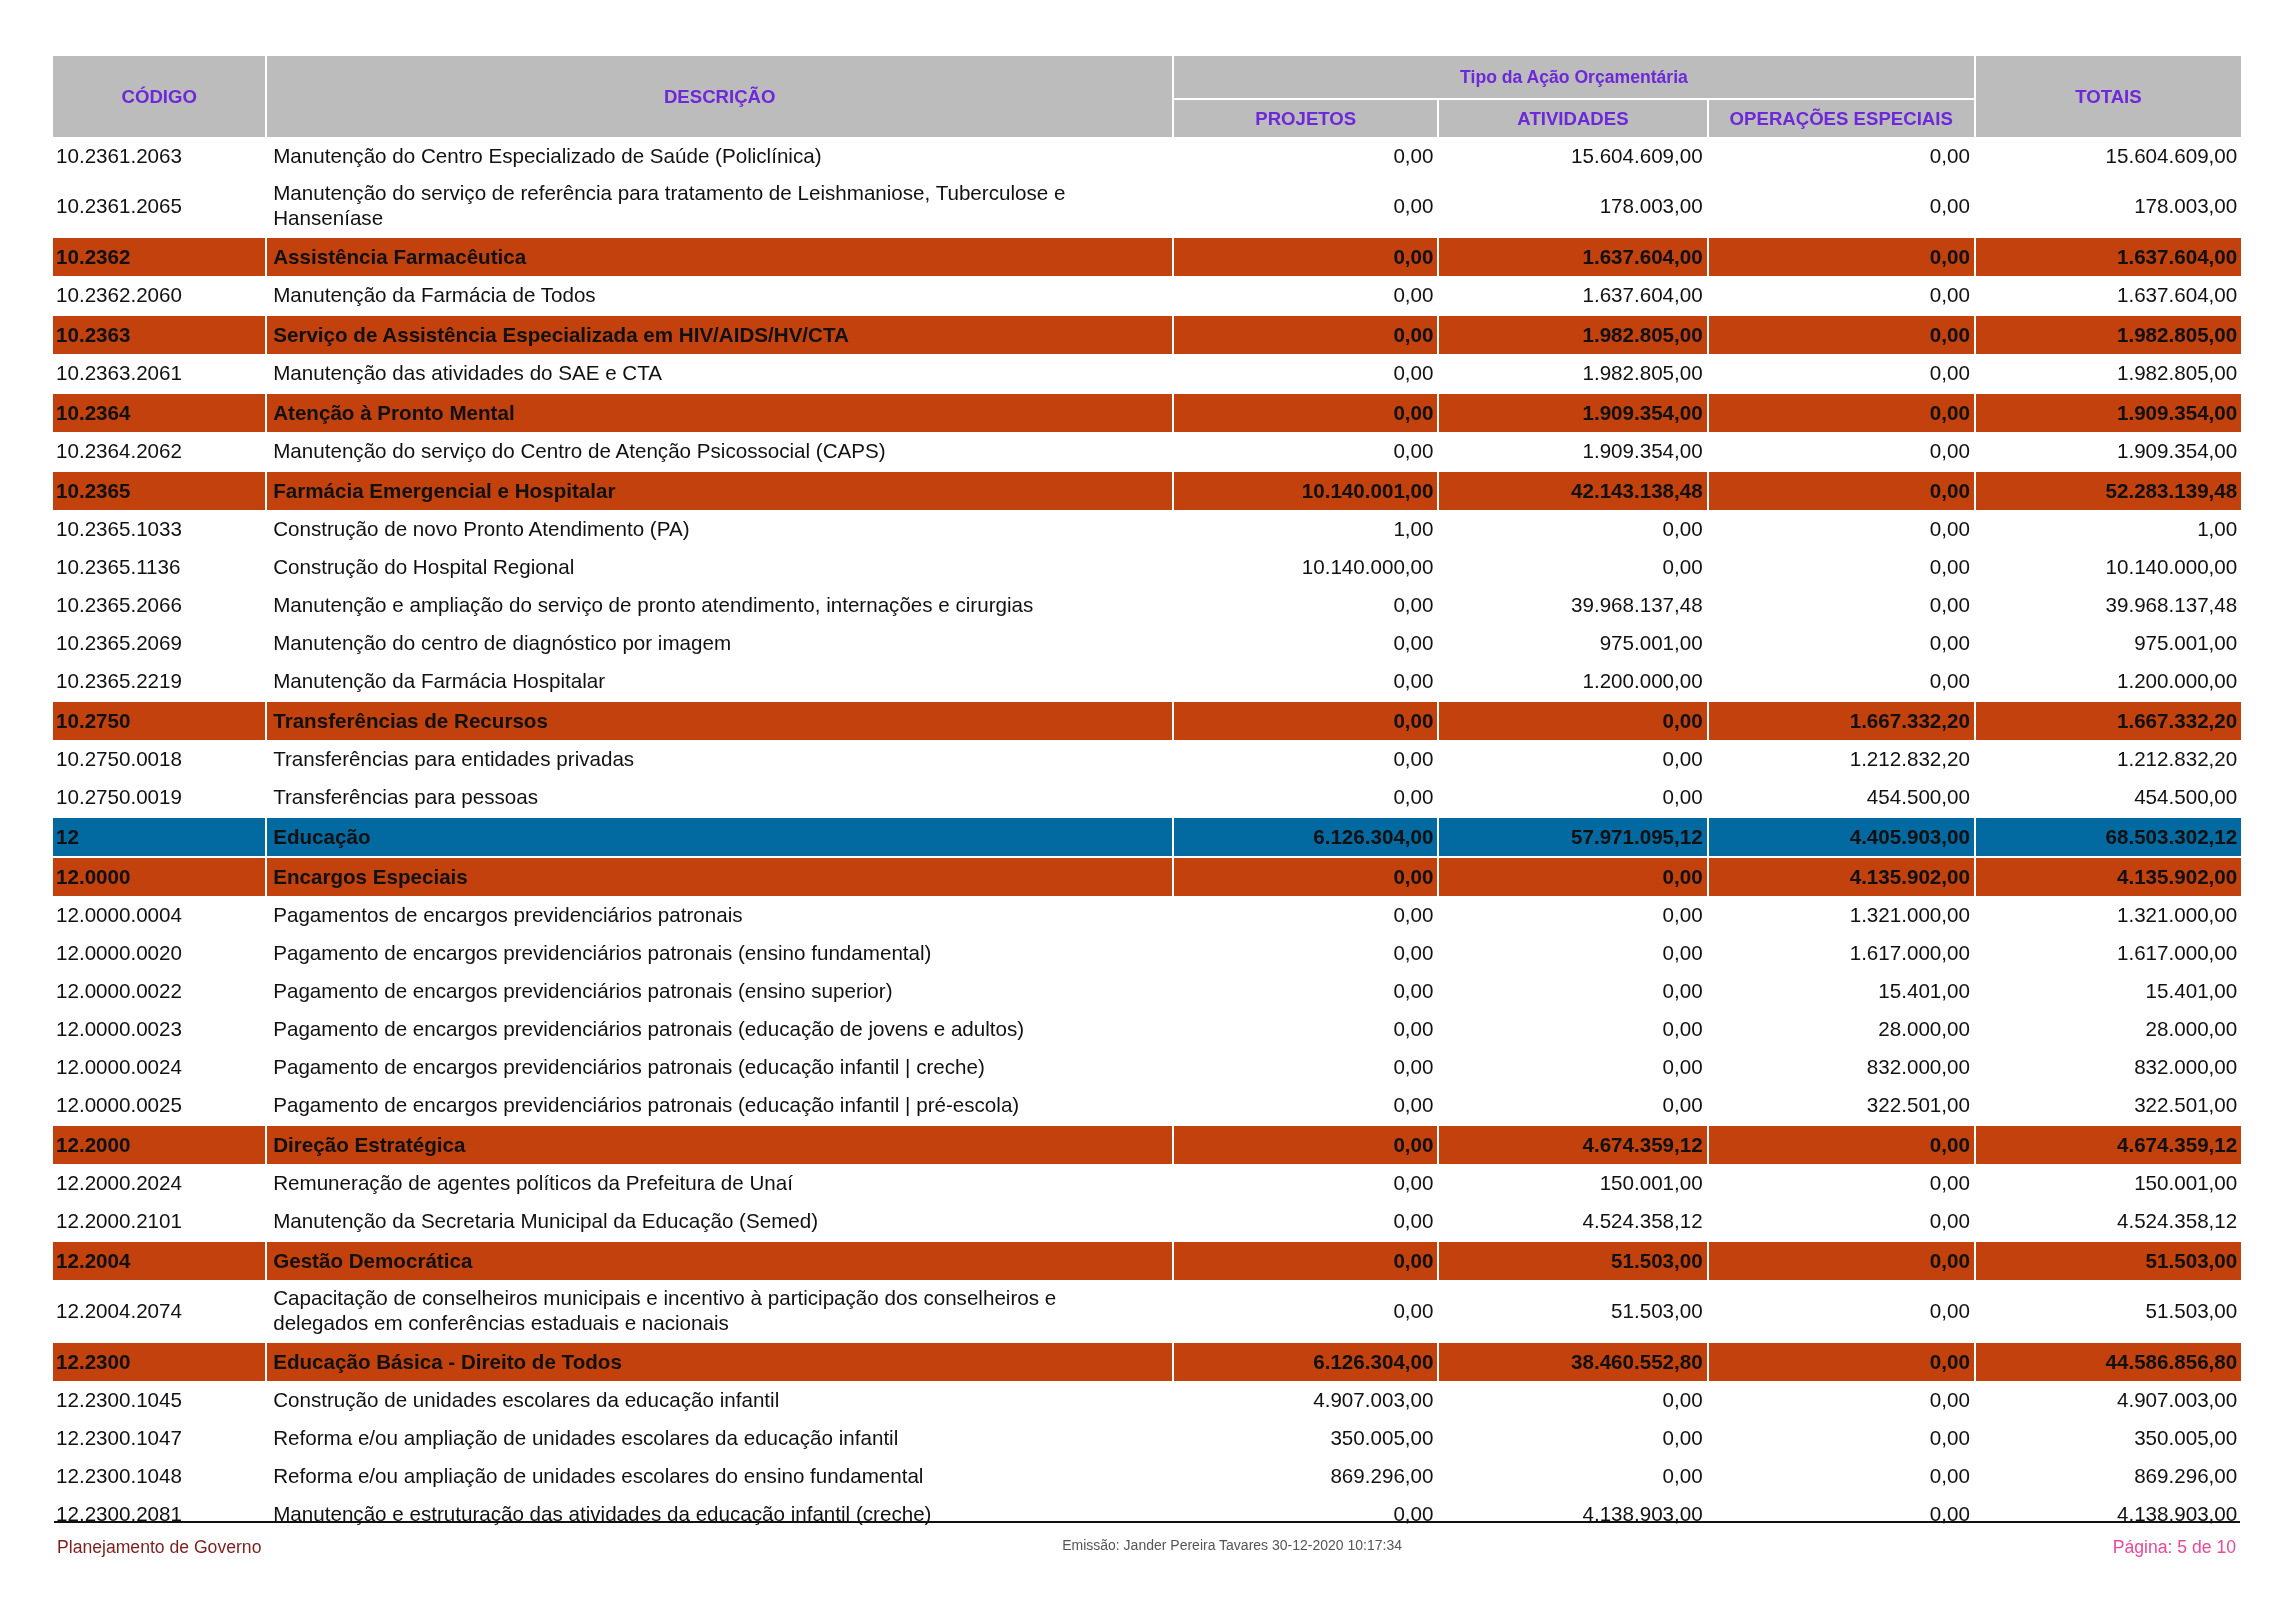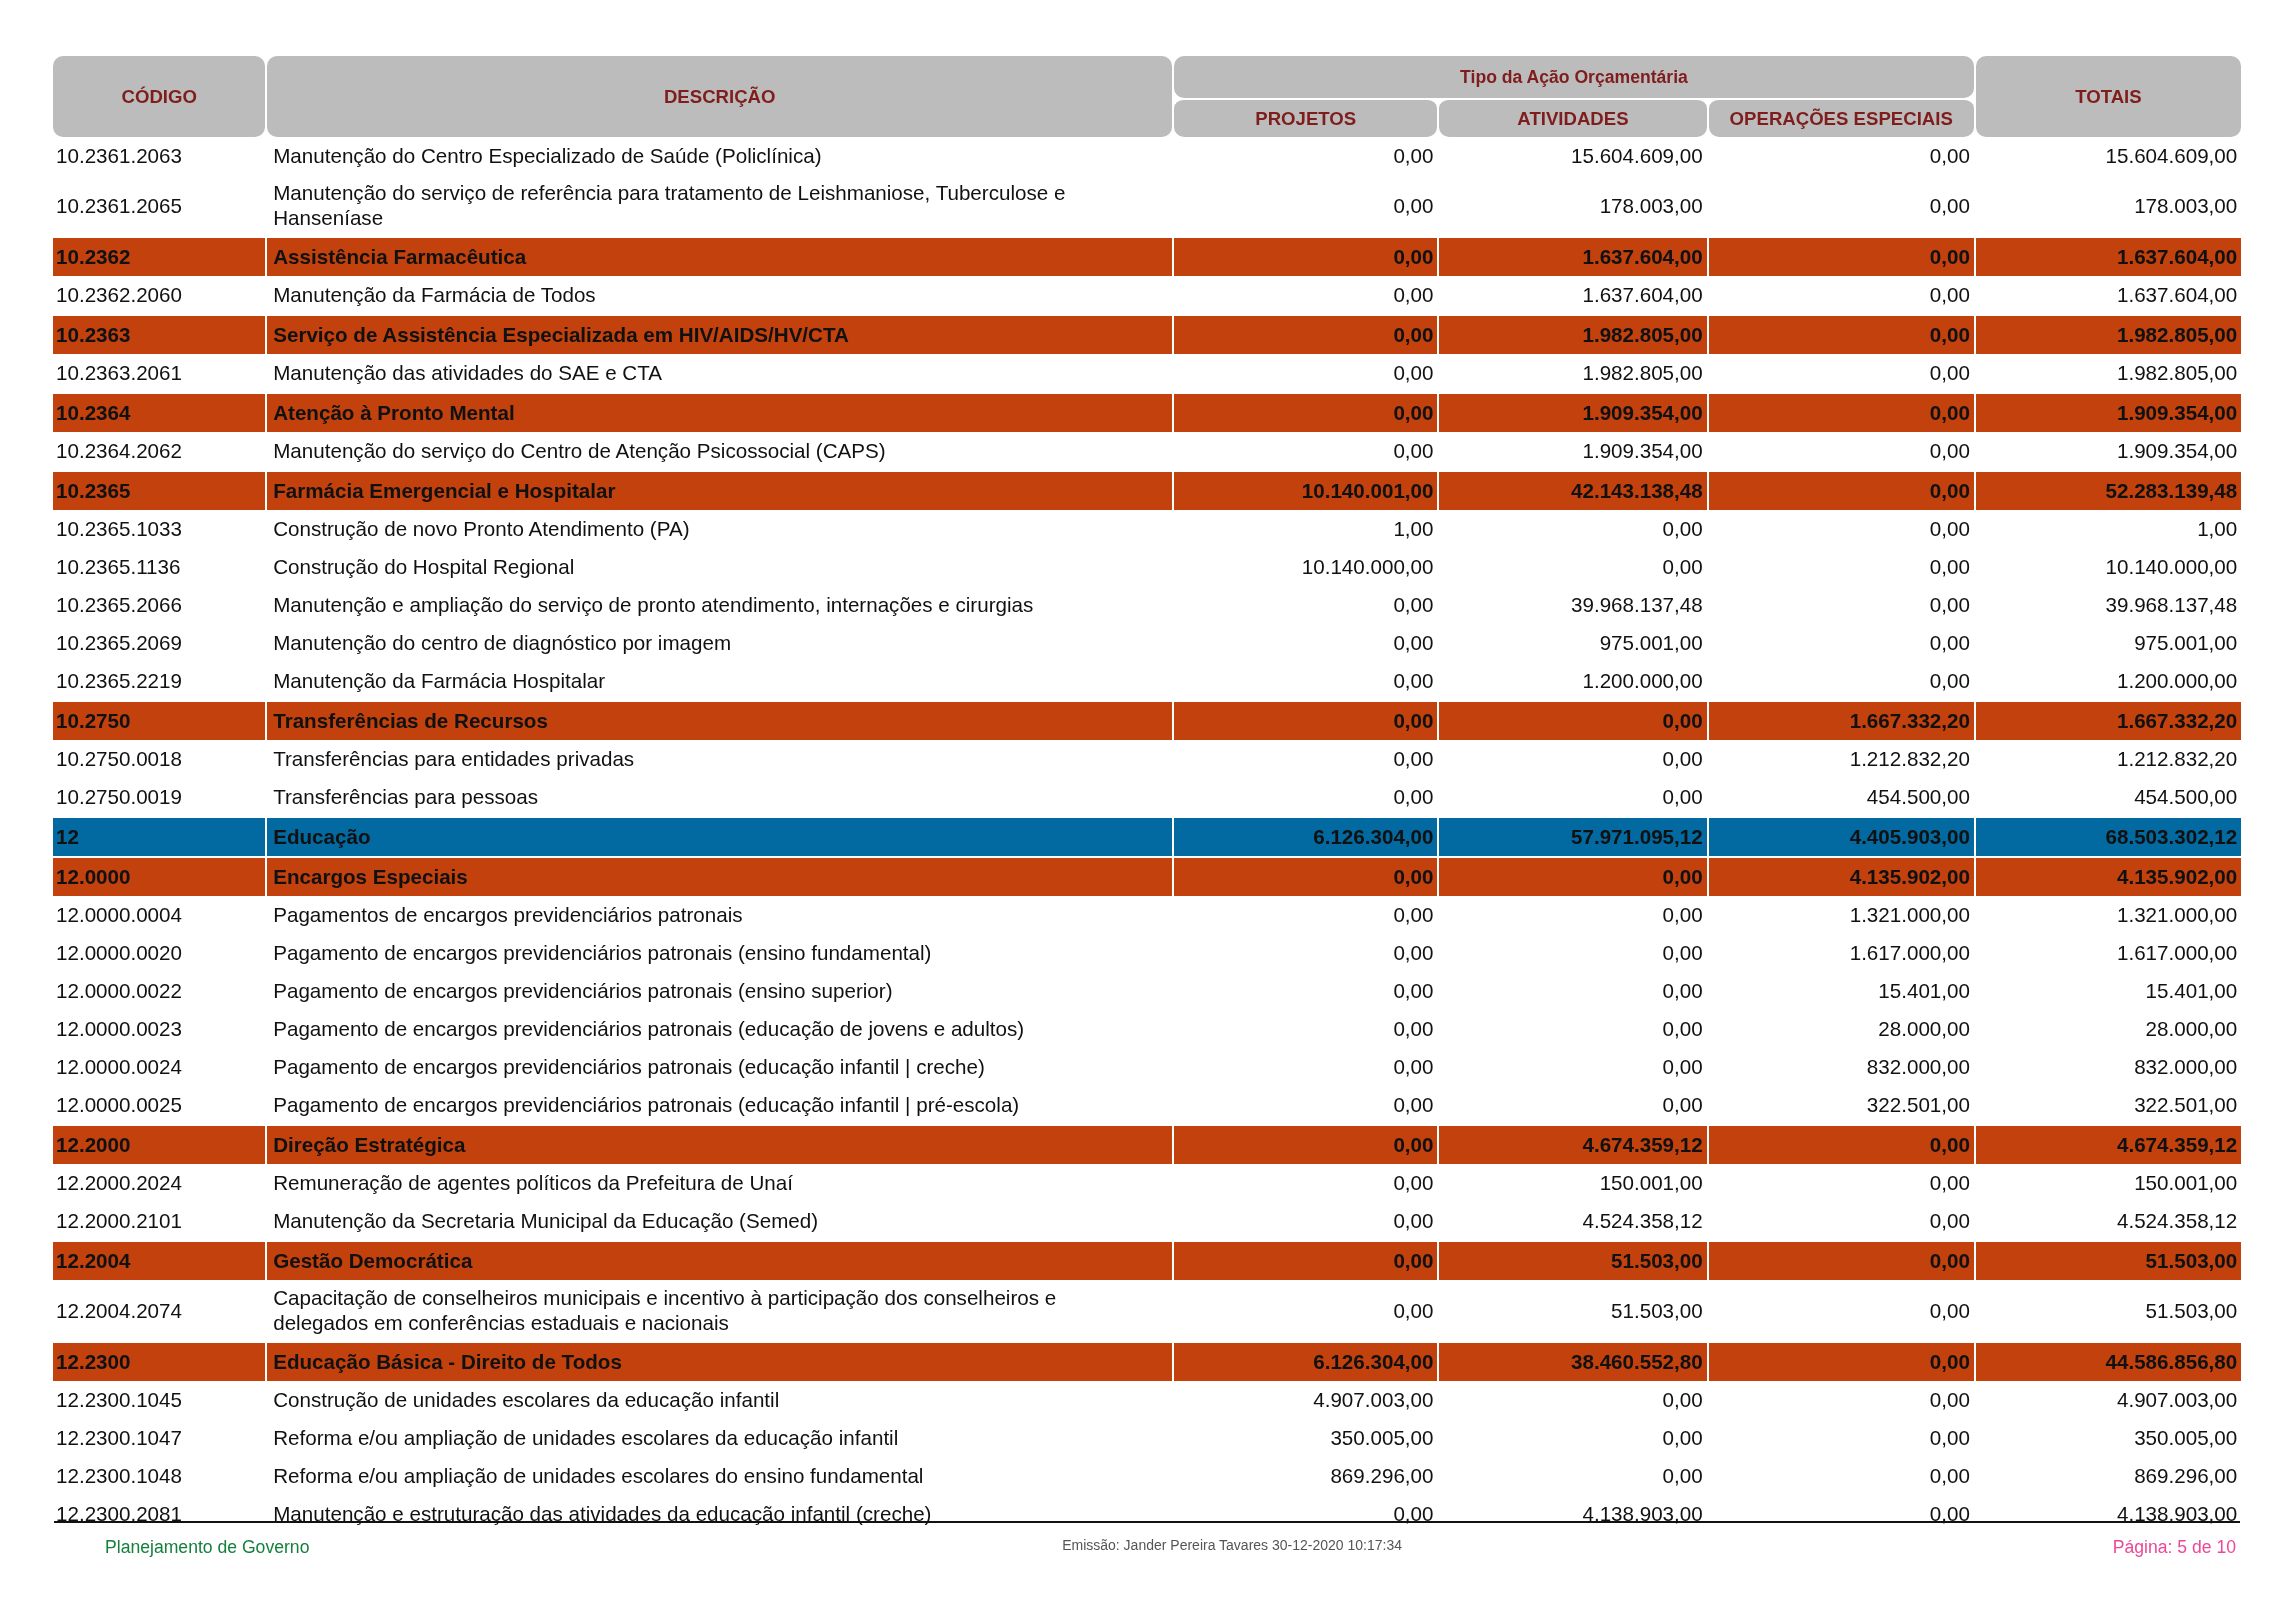--- a/index.html
+++ b/index.html
@@ -6,36 +6,36 @@
   body { width:2293px; height:1620px; position:relative; overflow:hidden;
          font-family:"Liberation Sans", sans-serif; color:#111; }
   .page { position:absolute; left:54px; top:56px; width:2186px; }
   table { border-collapse:separate; border-spacing:2.9px 0; width:2192px; margin-left:-2.9px; table-layout:fixed; }
   col.c-code { width:212px; }
   col.c-desc { width:904px; }
   col.c-proj { width:263px; }
   col.c-ativ { width:267px; }
   col.c-oper { width:265px; }
   col.c-tot  { width:265px; }
-  thead th { background:#bcbcbc; font-weight:bold; font-size:18.6px; color:#7f1d1d; text-align:center; padding:0;border-radius:10px; }
+  thead th { background:#bcbcbc; font-weight:bold; font-size:18.6px; color:#6d28d9; text-align:center; padding:0; }
   thead tr.h1 th { height:42px; }
   thead tr.h2 th { height:37px; border-top:2.9px solid #fff; }
   thead th.tall { height:82px; }
   tbody td { font-size:20.6px; padding:0 3.9px; height:38px; vertical-align:middle; white-space:nowrap; overflow:hidden; }
   tbody td.num { text-align:right; padding-right:3.9px; }
   tbody tr.double td { height:61px; }
   tbody tr.double td.desc { white-space:normal; line-height:24.5px; padding-right:39px; }
   tbody tr.lvl1 td { background:#0369a1; font-weight:bold; }
   tbody tr.lvl2 td { background:#c2410c; font-weight:bold; }
   tbody tr.lvl2 td, tbody tr.lvl1 td { border-top:2px solid #fff; }
   tbody td.code { padding-left:2.9px; }
   tbody td.desc { padding-left:5.9px;margin-left:40px; }
   .footer-line { position:absolute; left:54px; top:1521px; width:2186px; height:2px; background:#111; }
   .footer { position:absolute; top:1537px; font-size:17.6px; }
-  .footer.left { left:57px; color:#15803d;margin-left:48px; }
+  .footer.left { left:57px; color:#7f1d1d; }
   .footer.center { left:951px; width:451px; text-align:right; color:#555; font-size:14px; }
   .footer.right { right:57px; color:#ec4899; }
 </style>
 </head>
 <body>
 
 <div class="page">
   <table>
     <colgroup>
       <col class="c-code">

